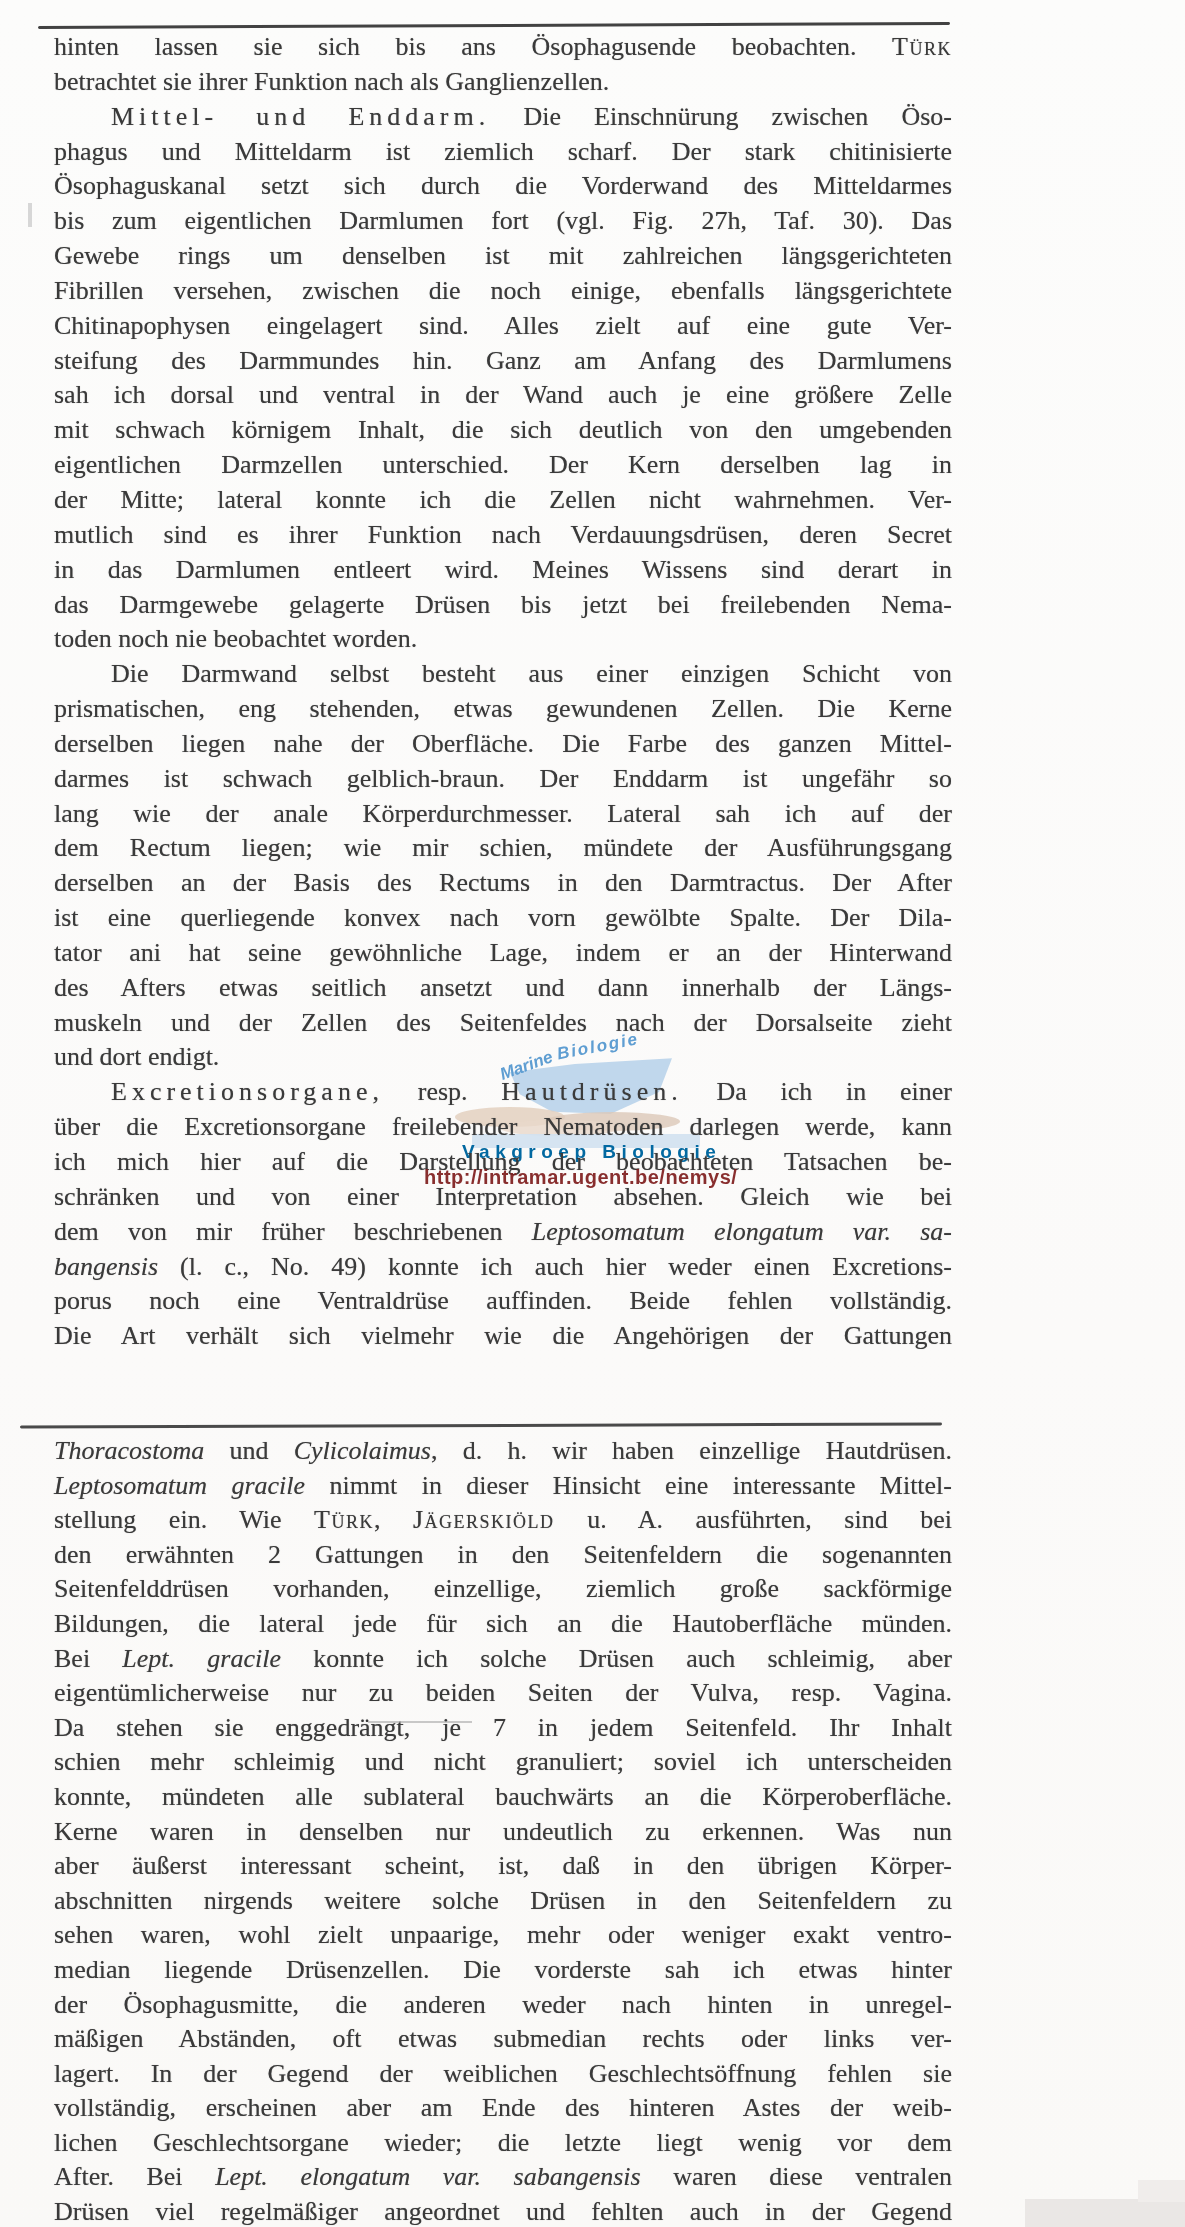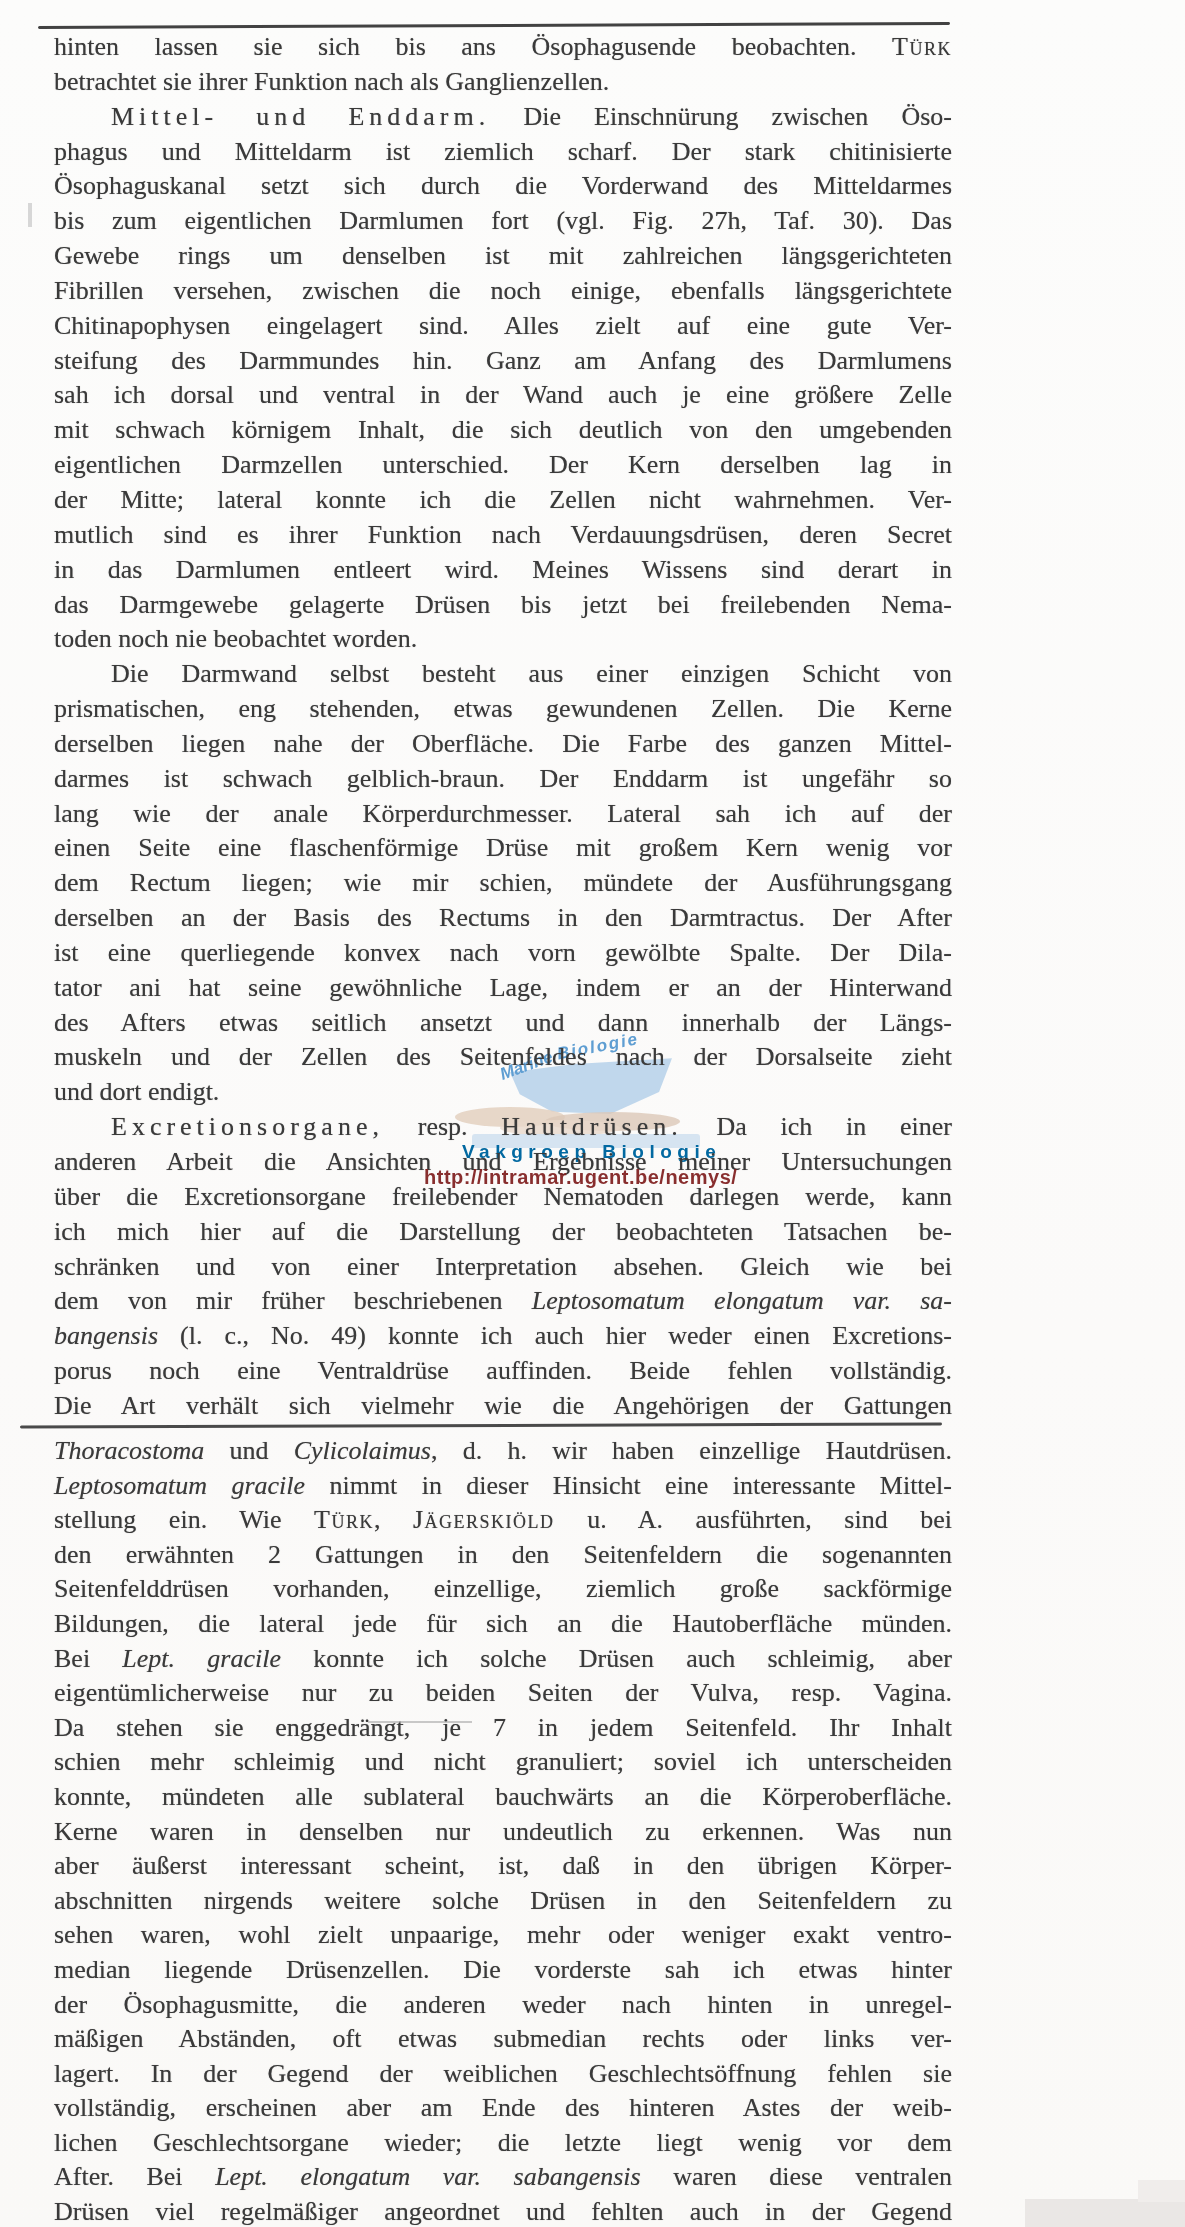--- a/index.html
+++ b/index.html
@@ -93,30 +93,28 @@
       <div class="line"><span>der Mitte; lateral konnte ich die Zellen nicht wahrnehmen. Ver-</span></div>
       <div class="line"><span>mutlich sind es ihrer Funktion nach Verdauungsdrüsen, deren Secret</span></div>
       <div class="line"><span>in das Darmlumen entleert wird. Meines Wissens sind derart in</span></div>
       <div class="line"><span>das Darmgewebe gelagerte Drüsen bis jetzt bei freilebenden Nema-</span></div>
       <div class="line nojust"><span>toden noch nie beobachtet worden.</span></div>
       <div class="line ind"><span>Die Darmwand selbst besteht aus einer einzigen Schicht von</span></div>
       <div class="line"><span>prismatischen, eng stehenden, etwas gewundenen Zellen. Die Kerne</span></div>
       <div class="line"><span>derselben liegen nahe der Oberfläche. Die Farbe des ganzen Mittel-</span></div>
       <div class="line"><span>darmes ist schwach gelblich-braun. Der Enddarm ist ungefähr so</span></div>
       <div class="line"><span>lang wie der anale Körperdurchmesser. Lateral sah ich auf der</span></div>
-      <div class="line"><span>einen Seite eine flaschenförmige Drüse mit großem Kern wenig vor</span></div>
       <div class="line"><span>dem Rectum liegen; wie mir schien, mündete der Ausführungsgang</span></div>
       <div class="line"><span>derselben an der Basis des Rectums in den Darmtractus. Der After</span></div>
       <div class="line"><span>ist eine querliegende konvex nach vorn gewölbte Spalte. Der Dila-</span></div>
       <div class="line"><span>tator ani hat seine gewöhnliche Lage, indem er an der Hinterwand</span></div>
       <div class="line"><span>des Afters etwas seitlich ansetzt und dann innerhalb der Längs-</span></div>
       <div class="line"><span>muskeln und der Zellen des Seitenfeldes nach der Dorsalseite zieht</span></div>
       <div class="line nojust"><span>und dort endigt.</span></div>
       <div class="line ind"><span class="s-sp">Excretionsorgane,</span><span> resp. </span><span class="s-sp">Hautdrüsen.</span><span> Da ich in einer</span></div>
-      <div class="line"><span>anderen Arbeit die Ansichten und Ergebnisse meiner Untersuchungen</span></div>
       <div class="line"><span>über die Excretionsorgane freilebender Nematoden darlegen werde, kann</span></div>
       <div class="line"><span>ich mich hier auf die Darstellung der beobachteten Tatsachen be-</span></div>
       <div class="line"><span>schränken und von einer Interpretation absehen. Gleich wie bei</span></div>
       <div class="line"><span>dem von mir früher beschriebenen </span><span class="s-i">Leptosomatum elongatum var. sa-</span></div>
       <div class="line"><span class="s-i">bangensis</span><span> (l. c., No. 49) konnte ich auch hier weder einen Excretions-</span></div>
       <div class="line"><span>porus noch eine Ventraldrüse auffinden. Beide fehlen vollständig.</span></div>
       <div class="line"><span>Die Art verhält sich vielmehr wie die Angehörigen der Gattungen</span></div>
     </div>
   <div class="divider-rule"></div>
   <div class="text-block block2">

